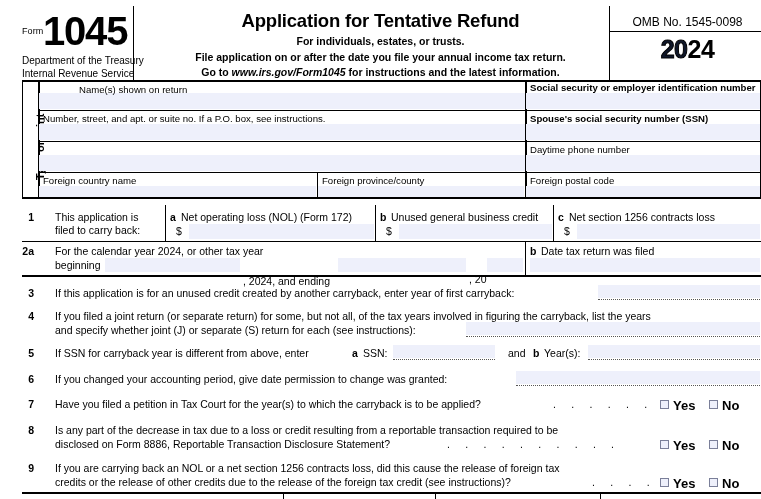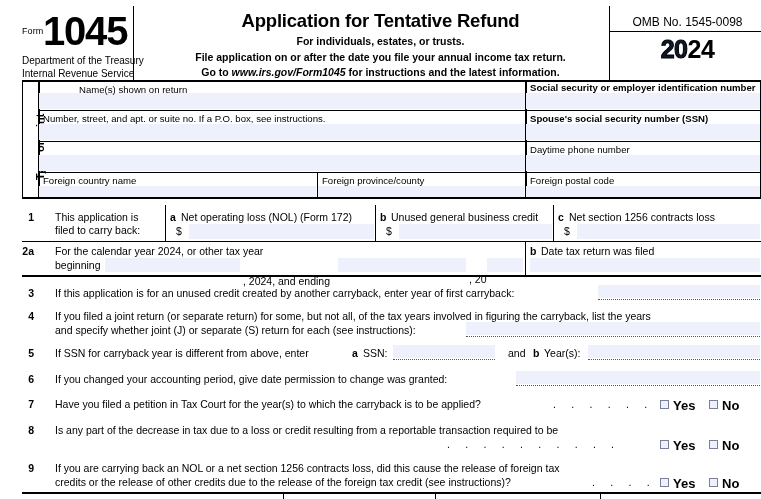--- a/index.html
+++ b/index.html
@@ -281,20 +281,21 @@
   <div class="lineno" style="left:18px; top:398px; width:16px;">7</div>
   <div class="body-txt" style="left:55px; top:398px;">Have you filed a petition in Tax Court for the year(s) to which the carryback is to be applied?</div>
   <div class="leader" style="left:553px; top:398px;">. . . . . .</div>
   <div class="cbox" style="left:660px; top:400px;"></div>
   <div class="cblabel" style="left:673px; top:398px;">Yes</div>
   <div class="cbox" style="left:709px; top:400px;"></div>
   <div class="cblabel" style="left:722px; top:398px;">No</div>
 
   <div class="lineno" style="left:18px; top:424px; width:16px;">8</div>
   <div class="body-txt" style="left:55px; top:424px;">Is any part of the decrease in tax due to a loss or credit resulting from a reportable transaction required to be</div>
+  <div class="body-txt" style="left:55px; top:438px;">disclosed on Form 8886, Reportable Transaction Disclosure Statement?</div>
   <div class="leader" style="left:447px; top:438px;">. . . . . . . . . .</div>
   <div class="cbox" style="left:660px; top:440px;"></div>
   <div class="cblabel" style="left:673px; top:438px;">Yes</div>
   <div class="cbox" style="left:709px; top:440px;"></div>
   <div class="cblabel" style="left:722px; top:438px;">No</div>
 
   <div class="lineno" style="left:18px; top:462px; width:16px;">9</div>
   <div class="body-txt" style="left:55px; top:462px;">If you are carrying back an NOL or a net section 1256 contracts loss, did this cause the release of foreign tax</div>
   <div class="body-txt" style="left:55px; top:476px;">credits or the release of other credits due to the release of the foreign tax credit (see instructions)?</div>
   <div class="leader" style="left:592px; top:476px;">. . . .</div>

